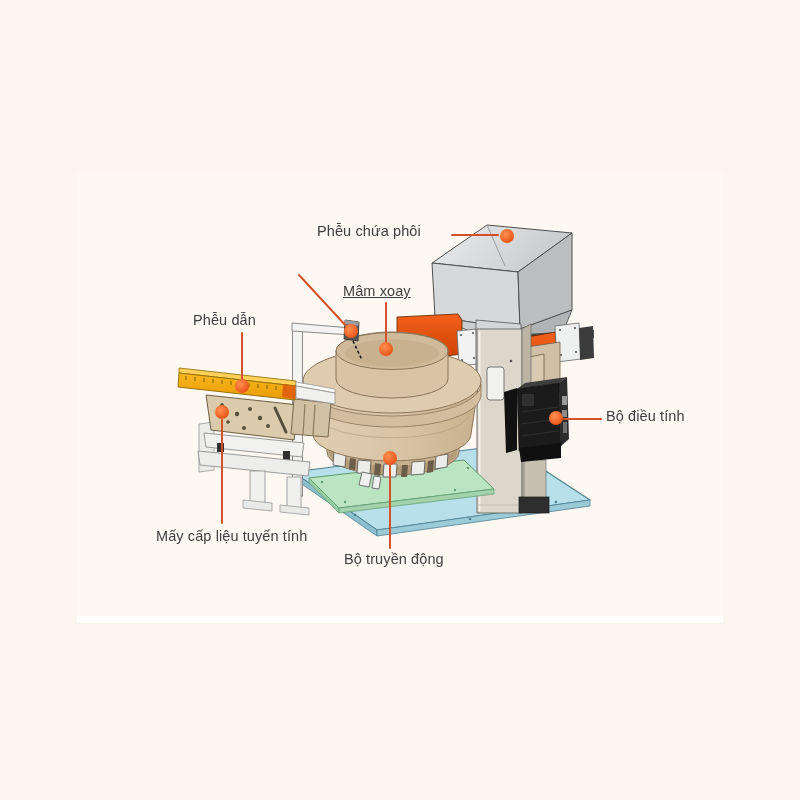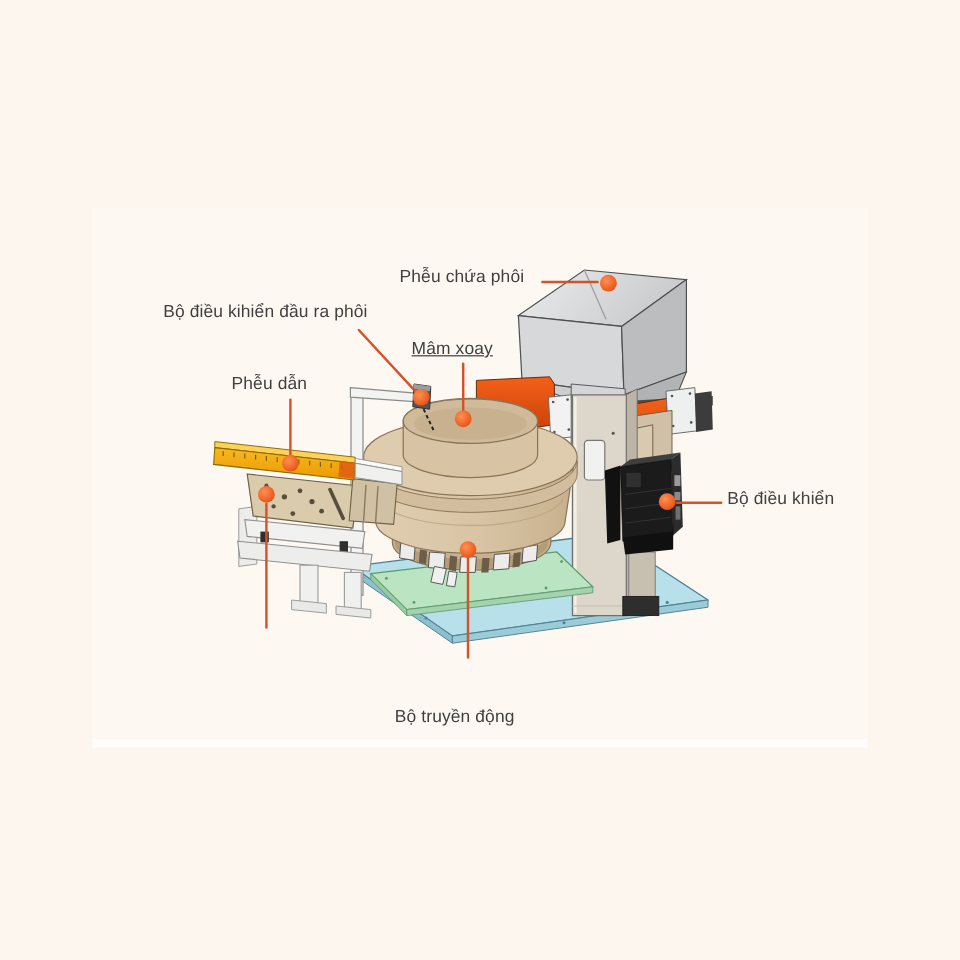--- a/index.html
+++ b/index.html
@@ -204,21 +204,21 @@
       <circle cx="507" cy="236" r="7" fill="url(#dotGrad)"></circle>
       <circle cx="351" cy="331" r="7" fill="url(#dotGrad)"></circle>
       <circle cx="386" cy="349" r="7" fill="url(#dotGrad)"></circle>
       <circle cx="242" cy="386" r="7" fill="url(#dotGrad)"></circle>
       <circle cx="556" cy="418" r="7" fill="url(#dotGrad)"></circle>
       <circle cx="222" cy="412" r="7" fill="url(#dotGrad)"></circle>
       <circle cx="390" cy="458" r="7" fill="url(#dotGrad)"></circle>
     </g>
   </svg>
 
-  <div class="label" style="left:256px;top:50px;">Phễu chứa phôi</div>
-  <div class="label" style="left:59px;top:79px;">Bộ điều kihiển đầu ra phôi</div>
+  <div class="label" style="left:240px;top:50px;">Phễu chứa phôi</div>
   <div class="label" style="left:266px;top:110px;text-decoration:underline;">Mâm xoay</div>
   <div class="label" style="left:116px;top:139px;">Phễu dẫn</div>
-  <div class="label" style="left:529px;top:235px;">Bộ điều khiển</div>
-  <div class="label" style="left:252px;top:378px;margin-top:39px;">Bộ truyền động</div>
+  <div class="label" style="left:529px;top:235px;">Bộ điều tính</div>
+  <div class="label" style="left:79px;top:355px;">Mấy cấp liệu tuyến tính</div>
+  <div class="label" style="left:267px;top:378px;">Bộ truyền động</div>
 
   <div class="canvas-bottom-strip"></div>
 </div>
 
 </body></html>

